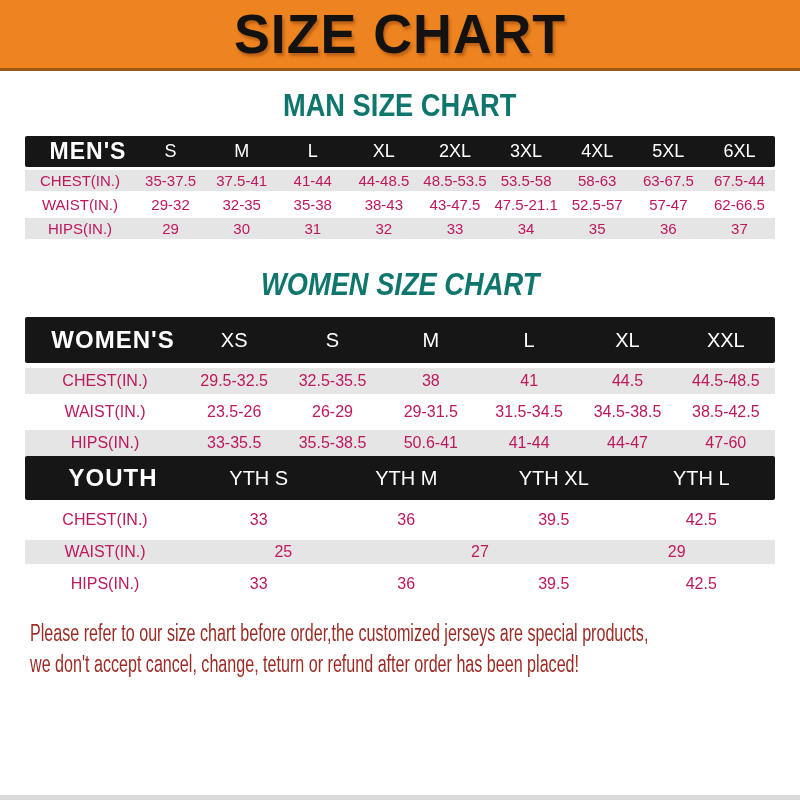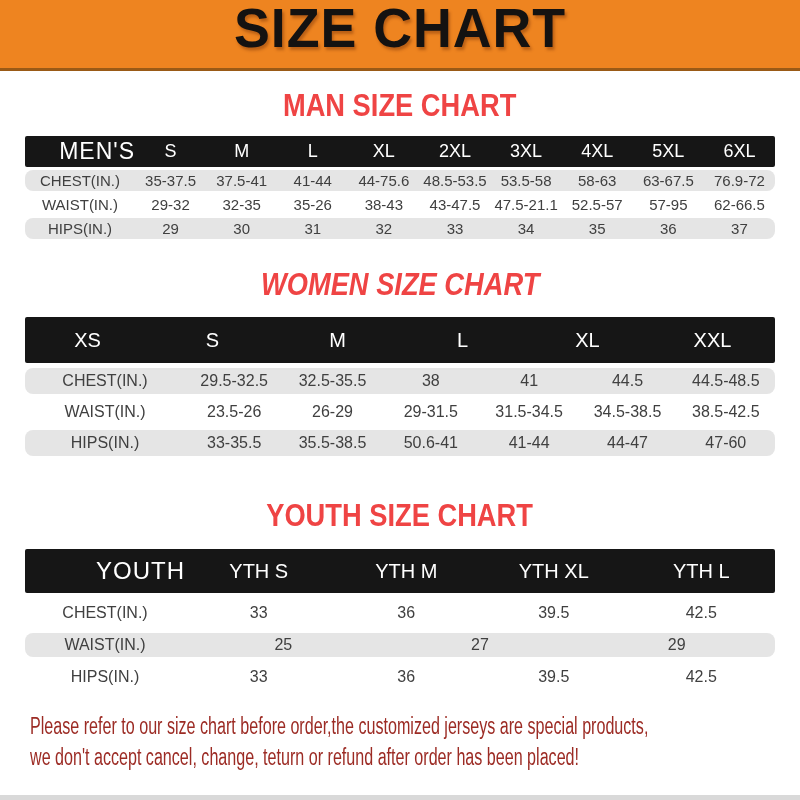--- a/index.html
+++ b/index.html
@@ -1,38 +1,38 @@
 <!DOCTYPE html>
 <html><head>
 <meta charset="utf-8">
 <style>
   html,body{margin:0;padding:0;}
   body{width:800px;height:800px;background:#ffffff;font-family:"Liberation Sans", sans-serif;overflow:hidden;}
   .page{position:relative;width:800px;height:800px;background:#ffffff;}
 
   
   .banner{height:68px;background:#ee8420;border-bottom:3px solid #9a5a16;
-          display:flex;justify-content:center;}
+          display:flex;align-items:center;justify-content:center;}
   .banner .title{font-size:56px;font-weight:bold;color:#141211;letter-spacing:1px;
                  transform:scaleX(0.96);text-shadow:2px 3px 3px rgba(90,30,0,0.35);line-height:1;}
 
   
-  h2.sec-heading{margin:0;text-align:center;font-size:31px;font-weight:bold;color:#ef4444;line-height:32px;}
+  h2.sec-heading{margin:0;text-align:center;font-size:31px;font-weight:bold;color:#0f766e;line-height:32px;}
   h2.sec-heading > span{display:inline-block;transform:scaleX(0.88);letter-spacing:0px;}
   .sec-men h2.sec-heading{margin:19px 0 14px 0;}
   .sec-women h2.sec-heading{margin:30px 0 16px 0;font-style:italic;}
   .sec-youth h2.sec-heading{margin:44px 0 17px 0;}
 
   
   .size-table{margin:0 25px;width:750px;}
   .t-row{display:flex;align-items:center;box-sizing:border-box;}
   .t-head{background:#161616;color:#ffffff;border-radius:2px;}
-  .t-corner{box-sizing:border-box;padding-left:16px;font-weight:normal;letter-spacing:1px;text-align:right;}
+  .t-corner{box-sizing:border-box;padding-left:16px;font-weight:bold;letter-spacing:1px;text-align:center;}
   .t-col{flex:1;text-align:center;font-weight:normal;}
-  .t-data{color:#404040;border-radius:8px;}
+  .t-data{color:#be185d;}
   .t-data.gray{background:#e5e5e5;}
   .t-data.white{background:#ffffff;}
   .t-label{text-align:center;box-sizing:border-box;}
   .t-cell{flex:1;text-align:center;}
 
   .sec-men   {--label-w:110px;--head-h:31px;--row-h:21px;--gap:3px;--head-fs:18px;--corner-fs:23px;--cell-fs:15px;}
   .sec-women {--label-w:160px;--head-h:46px;--row-h:26px;--gap:5px;--head-fs:20px;--corner-fs:24px;--cell-fs:16px;}
   .sec-youth {--label-w:160px;--head-h:44px;--row-h:24px;--gap:8px;--head-fs:20px;--corner-fs:24px;--cell-fs:16px;}
 
   .size-table .t-head{height:var(--head-h);}
@@ -70,37 +70,37 @@
           <div class="t-col">3XL</div>
           <div class="t-col">4XL</div>
           <div class="t-col">5XL</div>
           <div class="t-col">6XL</div>
         </div>
         <div class="t-row t-data gray">
           <div class="t-label">CHEST(IN.)</div>
           <div class="t-cell">35-37.5</div>
           <div class="t-cell">37.5-41</div>
           <div class="t-cell">41-44</div>
-          <div class="t-cell">44-75.6</div>
+          <div class="t-cell">44-48.5</div>
           <div class="t-cell">48.5-53.5</div>
           <div class="t-cell">53.5-58</div>
           <div class="t-cell">58-63</div>
           <div class="t-cell">63-67.5</div>
-          <div class="t-cell">76.9-72</div>
+          <div class="t-cell">67.5-44</div>
         </div>
         <div class="t-row t-data white">
           <div class="t-label">WAIST(IN.)</div>
           <div class="t-cell">29-32</div>
           <div class="t-cell">32-35</div>
-          <div class="t-cell">35-26</div>
+          <div class="t-cell">35-38</div>
           <div class="t-cell">38-43</div>
           <div class="t-cell">43-47.5</div>
           <div class="t-cell">47.5-21.1</div>
           <div class="t-cell">52.5-57</div>
-          <div class="t-cell">57-95</div>
+          <div class="t-cell">57-47</div>
           <div class="t-cell">62-66.5</div>
         </div>
         <div class="t-row t-data gray">
           <div class="t-label">HIPS(IN.)</div>
           <div class="t-cell">29</div>
           <div class="t-cell">30</div>
           <div class="t-cell">31</div>
           <div class="t-cell">32</div>
           <div class="t-cell">33</div>
           <div class="t-cell">34</div>
@@ -108,20 +108,21 @@
           <div class="t-cell">36</div>
           <div class="t-cell">37</div>
         </div>
       </div>
   </section>
 
   <section class="sec-women">
     <h2 class="sec-heading"><span>WOMEN SIZE CHART</span></h2>
     <div class="size-table">
         <div class="t-row t-head">
+          <div class="t-corner">WOMEN'S</div>
           <div class="t-col">XS</div>
           <div class="t-col">S</div>
           <div class="t-col">M</div>
           <div class="t-col">L</div>
           <div class="t-col">XL</div>
           <div class="t-col">XXL</div>
         </div>
         <div class="t-row t-data gray">
           <div class="t-label">CHEST(IN.)</div>
           <div class="t-cell">29.5-32.5</div>
@@ -146,21 +147,20 @@
           <div class="t-cell">35.5-38.5</div>
           <div class="t-cell">50.6-41</div>
           <div class="t-cell">41-44</div>
           <div class="t-cell">44-47</div>
           <div class="t-cell">47-60</div>
         </div>
       </div>
   </section>
 
   <section class="sec-youth">
-    <h2 class="sec-heading"><span>YOUTH SIZE CHART</span></h2>
     <div class="size-table">
         <div class="t-row t-head">
           <div class="t-corner">YOUTH</div>
           <div class="t-col">YTH S</div>
           <div class="t-col">YTH M</div>
           <div class="t-col">YTH XL</div>
           <div class="t-col">YTH L</div>
         </div>
         <div class="t-row t-data white">
           <div class="t-label">CHEST(IN.)</div>

